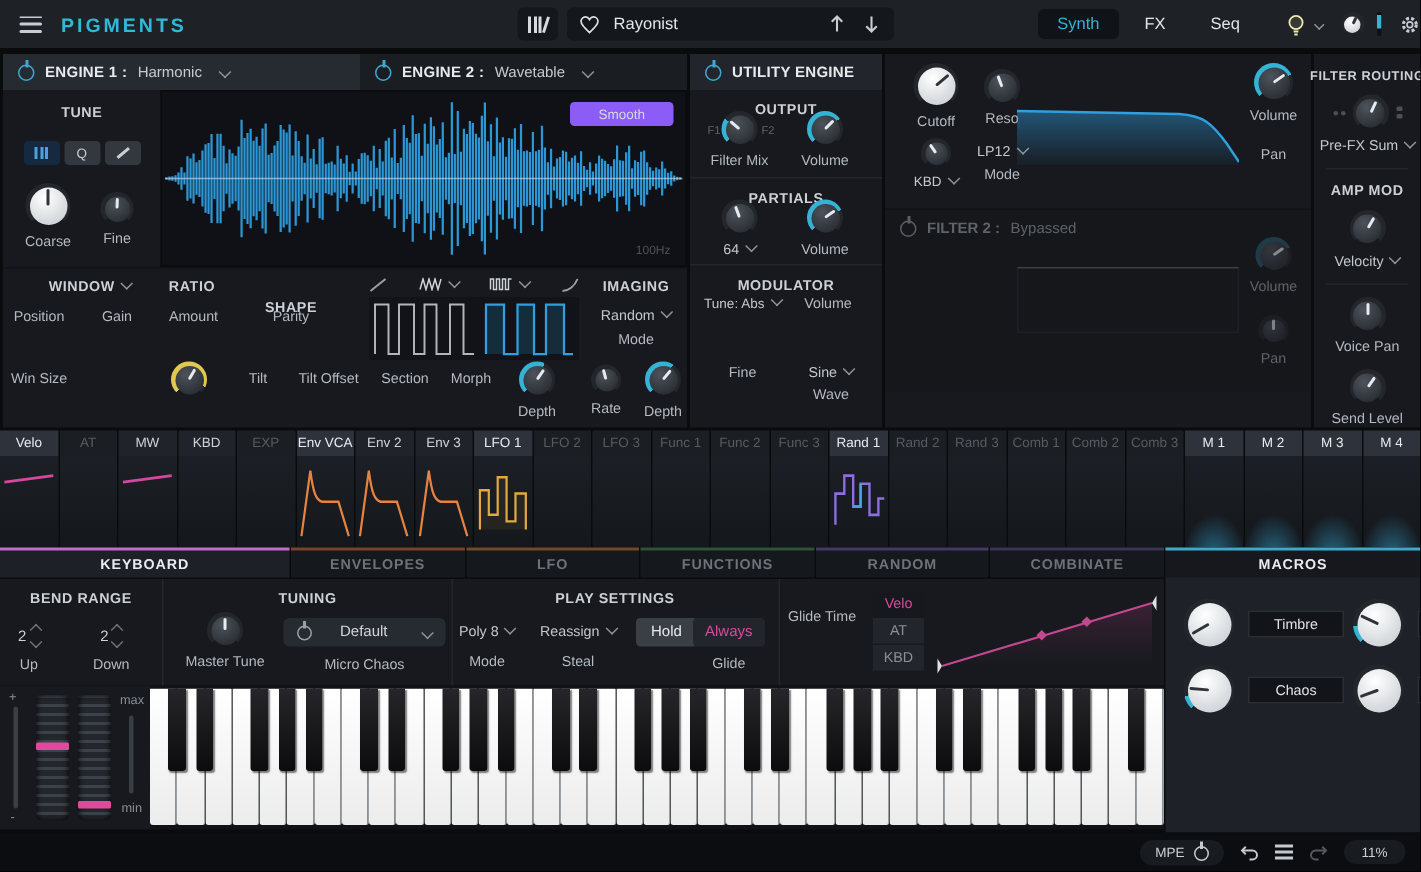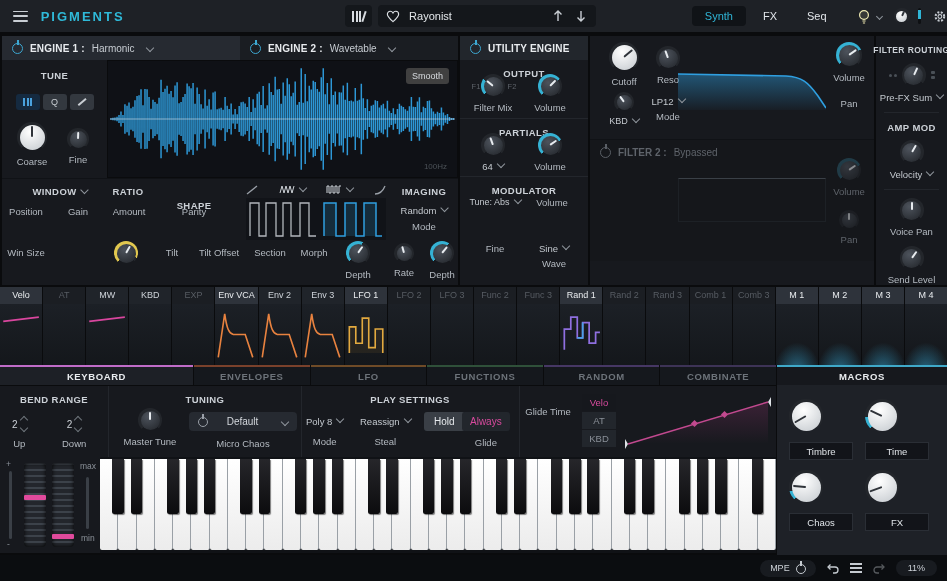--- a/index.html
+++ b/index.html
@@ -49,21 +49,21 @@
   .etab span.typ{color:#c6cbd1}
   
   .tunecol{position:absolute;left:0;top:24px;width:105px;height:118px}
   .tunecol .sec-title{position:absolute;top:10px;left:0;right:0;text-align:center}
   .tbtns{position:absolute;top:34px;left:0;right:0;display:flex;justify-content:center;gap:3px}
   .tbtn{width:24px;height:16px;border-radius:3px;background:#33383f;display:flex;align-items:center;justify-content:center;font-size:9px;color:#c9ced3}
   .tbtn.on{background:#152a40}
   .kbglyph{display:flex;gap:1.5px}.kbglyph i{width:2px;height:8px;background:#4aa2de}
   .pencil{width:10px;height:1.5px;background:#c9ced3;transform:rotate(-40deg)}
   .wave{position:absolute;left:105px;top:24px;width:351px;height:118px;background:#0f1116;border:1px solid #0a0b0d;box-sizing:border-box}
-  .smoothbtn{position:absolute;right:8px;top:7px;background:#404040;color:#d6dade;font-size:9px;padding:3px 6px;border-radius:3px;z-index:2}
+  .smoothbtn{position:absolute;right:8px;top:7px;background:#8b5cf6;color:#d6dade;font-size:9px;padding:3px 19px;border-radius:3px;z-index:2}
   .freqlab{position:absolute;right:10px;bottom:6px;font-size:8px;color:#4c5258;z-index:2}
   .lowrow{position:absolute;left:0;top:142px;width:456px;height:107px;border-top:1px solid #101216}
   .winblock{position:absolute;left:0;top:0;width:240px;height:107px}
   .shaper{position:absolute;left:240px;top:0;width:148px;height:107px}
   .imaging{position:absolute;left:388px;top:0;width:68px;height:107px}
   .abslab{position:absolute;font-size:9.5px;color:#b4bac1;white-space:nowrap;transform:translateX(-50%)}
   .abstitle{position:absolute;font-size:9.5px;font-weight:bold;color:#ccd1d7;letter-spacing:.4px;white-space:nowrap;transform:translateX(-50%)}
   .selrow{position:absolute;left:4px;top:4px;right:4px;height:13px;display:flex;align-items:center;justify-content:space-between}
   .shpdisp{position:absolute;left:4px;top:19px;width:140px;height:42px;background:#111318}
   .util hr,.rdiv{border:none;height:1px;background:#23262c;margin:0}
@@ -115,21 +115,21 @@
   .vslider{position:absolute;width:3px;background:#3a3f46;border-radius:2px}
   .wheel{position:absolute;width:22px;height:84px;top:6px;border-radius:4px;background:repeating-linear-gradient(#3c424a 0 2px,#23262c 2px 6px);box-shadow:inset 0 0 4px #000}
   .wheel .pos{position:absolute;left:0;right:0;height:5px;background:#e04a9c;border-radius:1px}
   .wmm{position:absolute;font-size:8.5px;color:#8a9098}
   .piano{position:absolute;left:100px;top:457px;width:676px;height:96px;background:#101216}
   .wkey{position:absolute;top:2px;bottom:3px;background:linear-gradient(#ffffff,#ececec);border-right:1px solid #9aa0a6;border-radius:0 0 2px 2px;box-sizing:border-box}
   .bkey{position:absolute;top:2px;height:57%;background:linear-gradient(#26262a,#0c0c0e);border-radius:0 0 2px 2px;z-index:2;box-shadow:1px 1px 1px rgba(0,0,0,.5)}
   .macros{position:absolute;left:777px;top:365px;width:170px;height:190px;background:#1e2127}
   .mtab{height:18px;background:#16181d;border-top:2px solid #3fa9c9;display:flex;align-items:center;justify-content:center;font-size:9.5px;font-weight:bold;letter-spacing:.6px;color:#e9ecef}
   .mgrid{display:grid;grid-template-columns:1fr 1fr;gap:4px 6px;padding:14px 12px 0}
-  .mcell{display:flex;flex-direction:column;gap:9px;padding-bottom:6px}
+  .mcell{display:flex;flex-direction:row;align-items:center;gap:9px;padding-bottom:6px}
   .mlabbox{width:62px;height:16px;background:#121419;border:1px solid #2a2e35;display:flex;align-items:center;justify-content:center;font-size:9.5px;color:#dfe3e7}
   
   .statusbar{position:absolute;left:0;top:555px;width:947px;height:26px;background:#0b0d10;display:flex;align-items:center;justify-content:flex-end;gap:10px;padding-right:10px;box-sizing:border-box}
   .mpebtn{display:flex;align-items:center;gap:6px;background:#181b20;border-radius:9px;padding:3px 10px;font-size:9px;color:#cdd2d8}
   .zoombox{background:#181b20;border-radius:9px;padding:3px 12px;font-size:9px;color:#cdd2d8}
   .listico{display:flex;flex-direction:column;gap:2.5px}
   .listico i{width:12px;height:1.5px;background:#c5cad0}
 </style>
 </head>
 <body>
@@ -620,20 +620,24 @@
       </div>
       <div class="slot">
         <div class="slot-label st-dim">LFO 2</div>
         <div class="slot-viz"></div>
       </div>
       <div class="slot">
         <div class="slot-label st-dim">LFO 3</div>
         <div class="slot-viz"></div>
       </div>
       <div class="slot">
+        <div class="slot-label st-dim">Func 1</div>
+        <div class="slot-viz"></div>
+      </div>
+      <div class="slot">
         <div class="slot-label st-dim">Func 2</div>
         <div class="slot-viz"></div>
       </div>
       <div class="slot">
         <div class="slot-label st-dim">Func 3</div>
         <div class="slot-viz"></div>
       </div>
       <div class="slot">
         <div class="slot-label st-hl">Rand 1</div>
         <div class="slot-viz">
@@ -646,20 +650,24 @@
       <div class="slot">
         <div class="slot-label st-dim">Rand 2</div>
         <div class="slot-viz"></div>
       </div>
       <div class="slot">
         <div class="slot-label st-dim">Rand 3</div>
         <div class="slot-viz"></div>
       </div>
       <div class="slot">
         <div class="slot-label st-dim">Comb 1</div>
+        <div class="slot-viz"></div>
+      </div>
+      <div class="slot">
+        <div class="slot-label st-dim">Comb 2</div>
         <div class="slot-viz"></div>
       </div>
       <div class="slot">
         <div class="slot-label st-dim">Comb 3</div>
         <div class="slot-viz"></div>
       </div>
       <div class="slot">
         <div class="slot-label st-hl">M 1</div>
         <div class="slot-viz">
           <div class="glowpad"></div>

